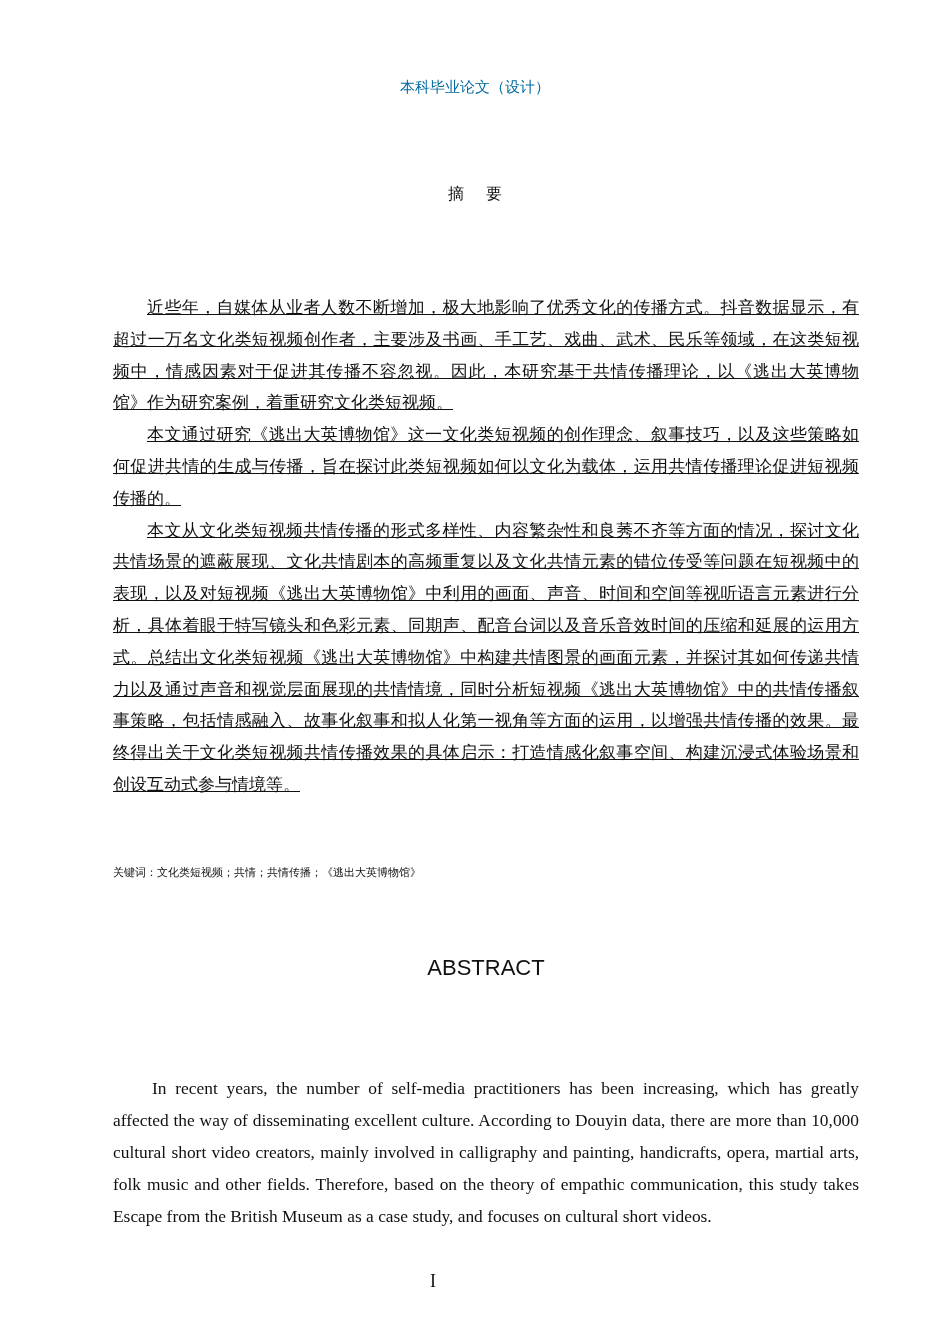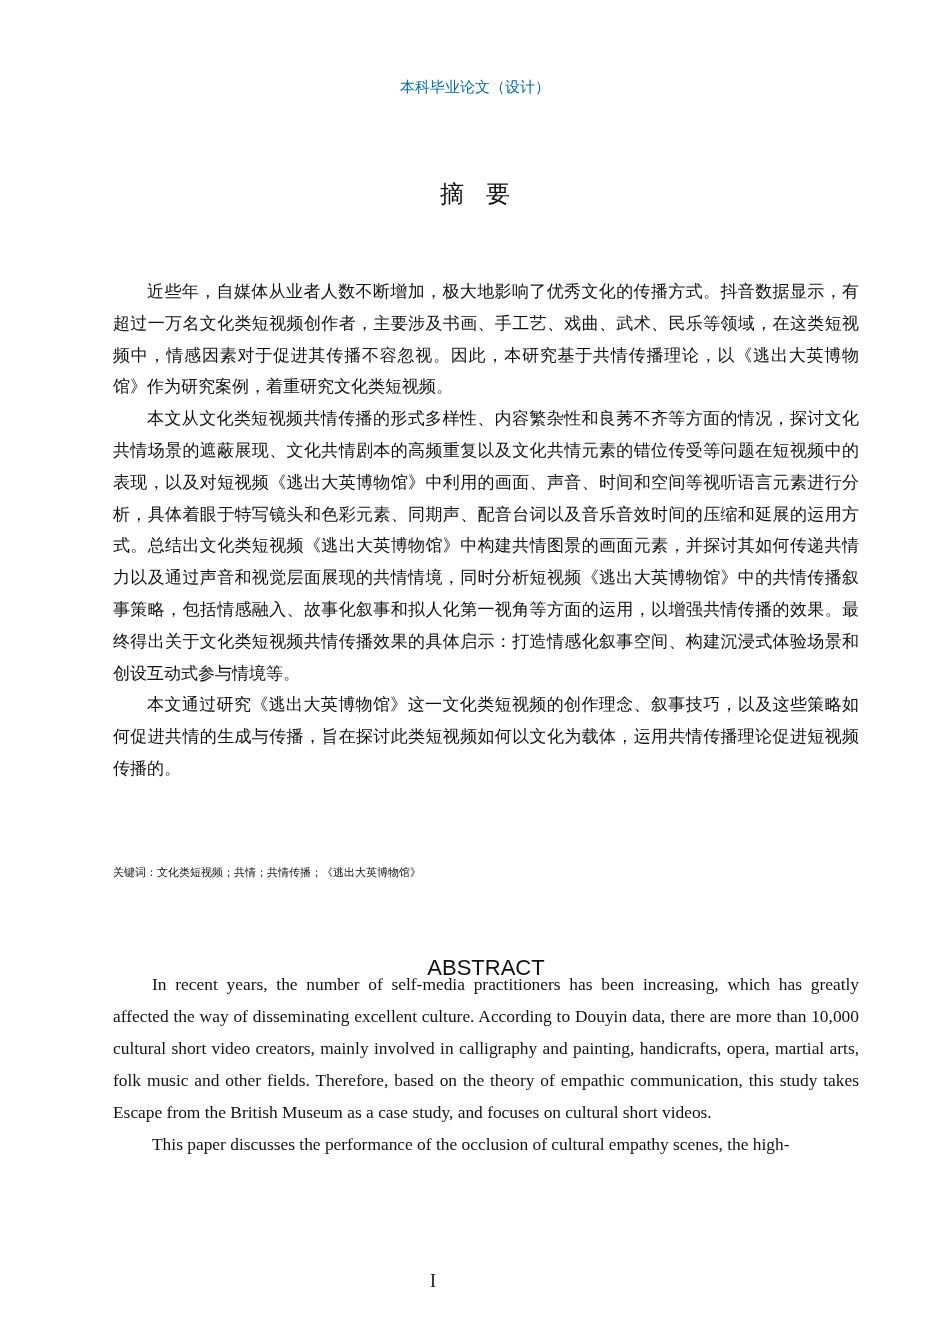--- a/index.html
+++ b/index.html
@@ -25,36 +25,37 @@
       line-height: 22px;
       color: #0369a1;
       font-family: "DejaVu Serif", serif;
     }
     .cn-title {
       position: absolute;
       top: 180px;
       left: 0;
       width: 950px;
       text-align: center;
-      font-size: 24px;
+      font-size: 16px;
       line-height: 28px;
       font-family: "DejaVu Sans", sans-serif;
       letter-spacing: 0;
     }
     .cn-title .gap { display: inline-block; width: 22px; }
     .cn-body {
       position: absolute;
-      top: 276px;
+      top: 292px;
       left: 113px;
       width: 746px;
       font-size: 17px;
       line-height: 31.8px;
       font-family: "DejaVu Serif", serif;
       text-align: justify;
       text-justify: inter-character;
+      text-decoration: underline;
     }
     .cn-body p {
       margin: 0;
       text-indent: 2em;
     }
     .keywords {
       position: absolute;
       top: 859px;
       left: 113px;
       width: 746px;
@@ -71,21 +72,21 @@
       top: 953px;
       left: 0;
       width: 972px;
       text-align: center;
       font-size: 22px;
       line-height: 30px;
       font-family: "Liberation Sans", sans-serif;
     }
     .en-body {
       position: absolute;
-      top: 968px;
+      top: 1072px;
       left: 113px;
       width: 746px;
       font-size: 17.4px;
       line-height: 32px;
       font-family: "Liberation Serif", serif;
       text-align: justify;
     }
     .en-body p {
       margin: 0;
       text-indent: 39px;
@@ -103,26 +104,25 @@
   </style>
 </head>
 <body>
 
 <div class="page-header">本科毕业论文（设计）</div>
 
 <div class="cn-title"><span>摘</span><span class="gap"></span><span>要</span></div>
 
 <div class="cn-body">
   <p>近些年，自媒体从业者人数不断增加，极大地影响了优秀文化的传播方式。抖音数据显示，有超过一万名文化类短视频创作者，主要涉及书画、手工艺、戏曲、武术、民乐等领域，在这类短视频中，情感因素对于促进其传播不容忽视。因此，本研究基于共情传播理论，以《逃出大英博物馆》作为研究案例，着重研究文化类短视频。</p>
+  <p>本文通过研究《逃出大英博物馆》这一文化类短视频的创作理念、叙事技巧，以及这些策略如何促进共情的生成与传播，旨在探讨此类短视频如何以文化为载体，运用共情传播理论促进短视频传播的。</p>
   <p>本文从文化类短视频共情传播的形式多样性、内容繁杂性和良莠不齐等方面的情况，探讨文化共情场景的遮蔽展现、文化共情剧本的高频重复以及文化共情元素的错位传受等问题在短视频中的表现，以及对短视频《逃出大英博物馆》中利用的画面、声音、时间和空间等视听语言元素进行分析，具体着眼于特写镜头和色彩元素、同期声、配音台词以及音乐音效时间的压缩和延展的运用方式。总结出文化类短视频《逃出大英博物馆》中构建共情图景的画面元素，并探讨其如何传递共情力以及通过声音和视觉层面展现的共情情境，同时分析短视频《逃出大英博物馆》中的共情传播叙事策略，包括情感融入、故事化叙事和拟人化第一视角等方面的运用，以增强共情传播的效果。最终得出关于文化类短视频共情传播效果的具体启示：打造情感化叙事空间、构建沉浸式体验场景和创设互动式参与情境等。</p>
-  <p>本文通过研究《逃出大英博物馆》这一文化类短视频的创作理念、叙事技巧，以及这些策略如何促进共情的生成与传播，旨在探讨此类短视频如何以文化为载体，运用共情传播理论促进短视频传播的。</p>
 </div>
 
 <div class="keywords"><span class="kw-label">关键词：</span><span>文化类短视频；共情；共情传播；《逃出大英博物馆》</span></div>
 
 <div class="en-title">ABSTRACT</div>
 
 <div class="en-body">
   <p>In recent years, the number of self-media practitioners has been increasing, which has greatly affected the way of disseminating excellent culture. According to Douyin data, there are more than 10,000 cultural short video creators, mainly involved in calligraphy and painting, handicrafts, opera, martial arts, folk music and other fields. Therefore, based on the theory of empathic communication, this study takes Escape from the British Museum as a case study, and focuses on cultural short videos.</p>
-  <p>This paper discusses the performance of the occlusion of cultural empathy scenes, the high-</p>
 </div>
 
 <div class="page-number">I</div>
 
 </body></html>

